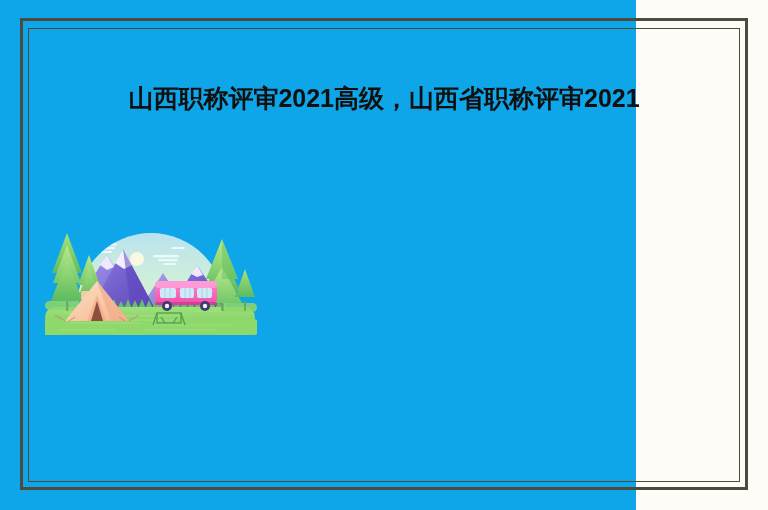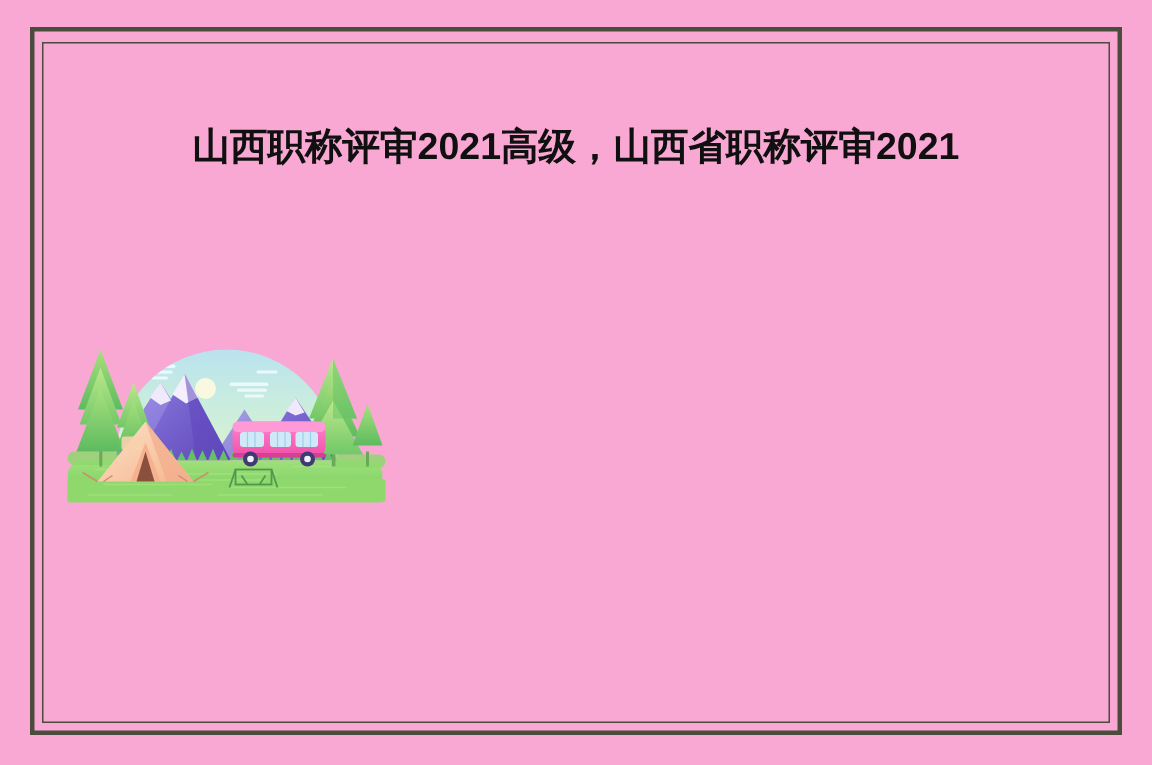--- a/index.html
+++ b/index.html
@@ -9,23 +9,23 @@
   body {
     width: 768px;
     height: 510px;
     background: #fdfcf6;
     font-family: "Liberation Sans", "DejaVu Sans", sans-serif;
     overflow: hidden;
   }
 
   #page {
     position: relative;
-    width: 768px;
+    width: 636px;
     height: 510px;
-    background: #f9a8d4;
+    background: #0ea5e9;
   }
 
   
   .frame-outer {
     position: absolute;
     left: 20px;
     top: 18px;
     width: 728px;
     height: 472px;
     border: 3px solid #4b4b3e;

